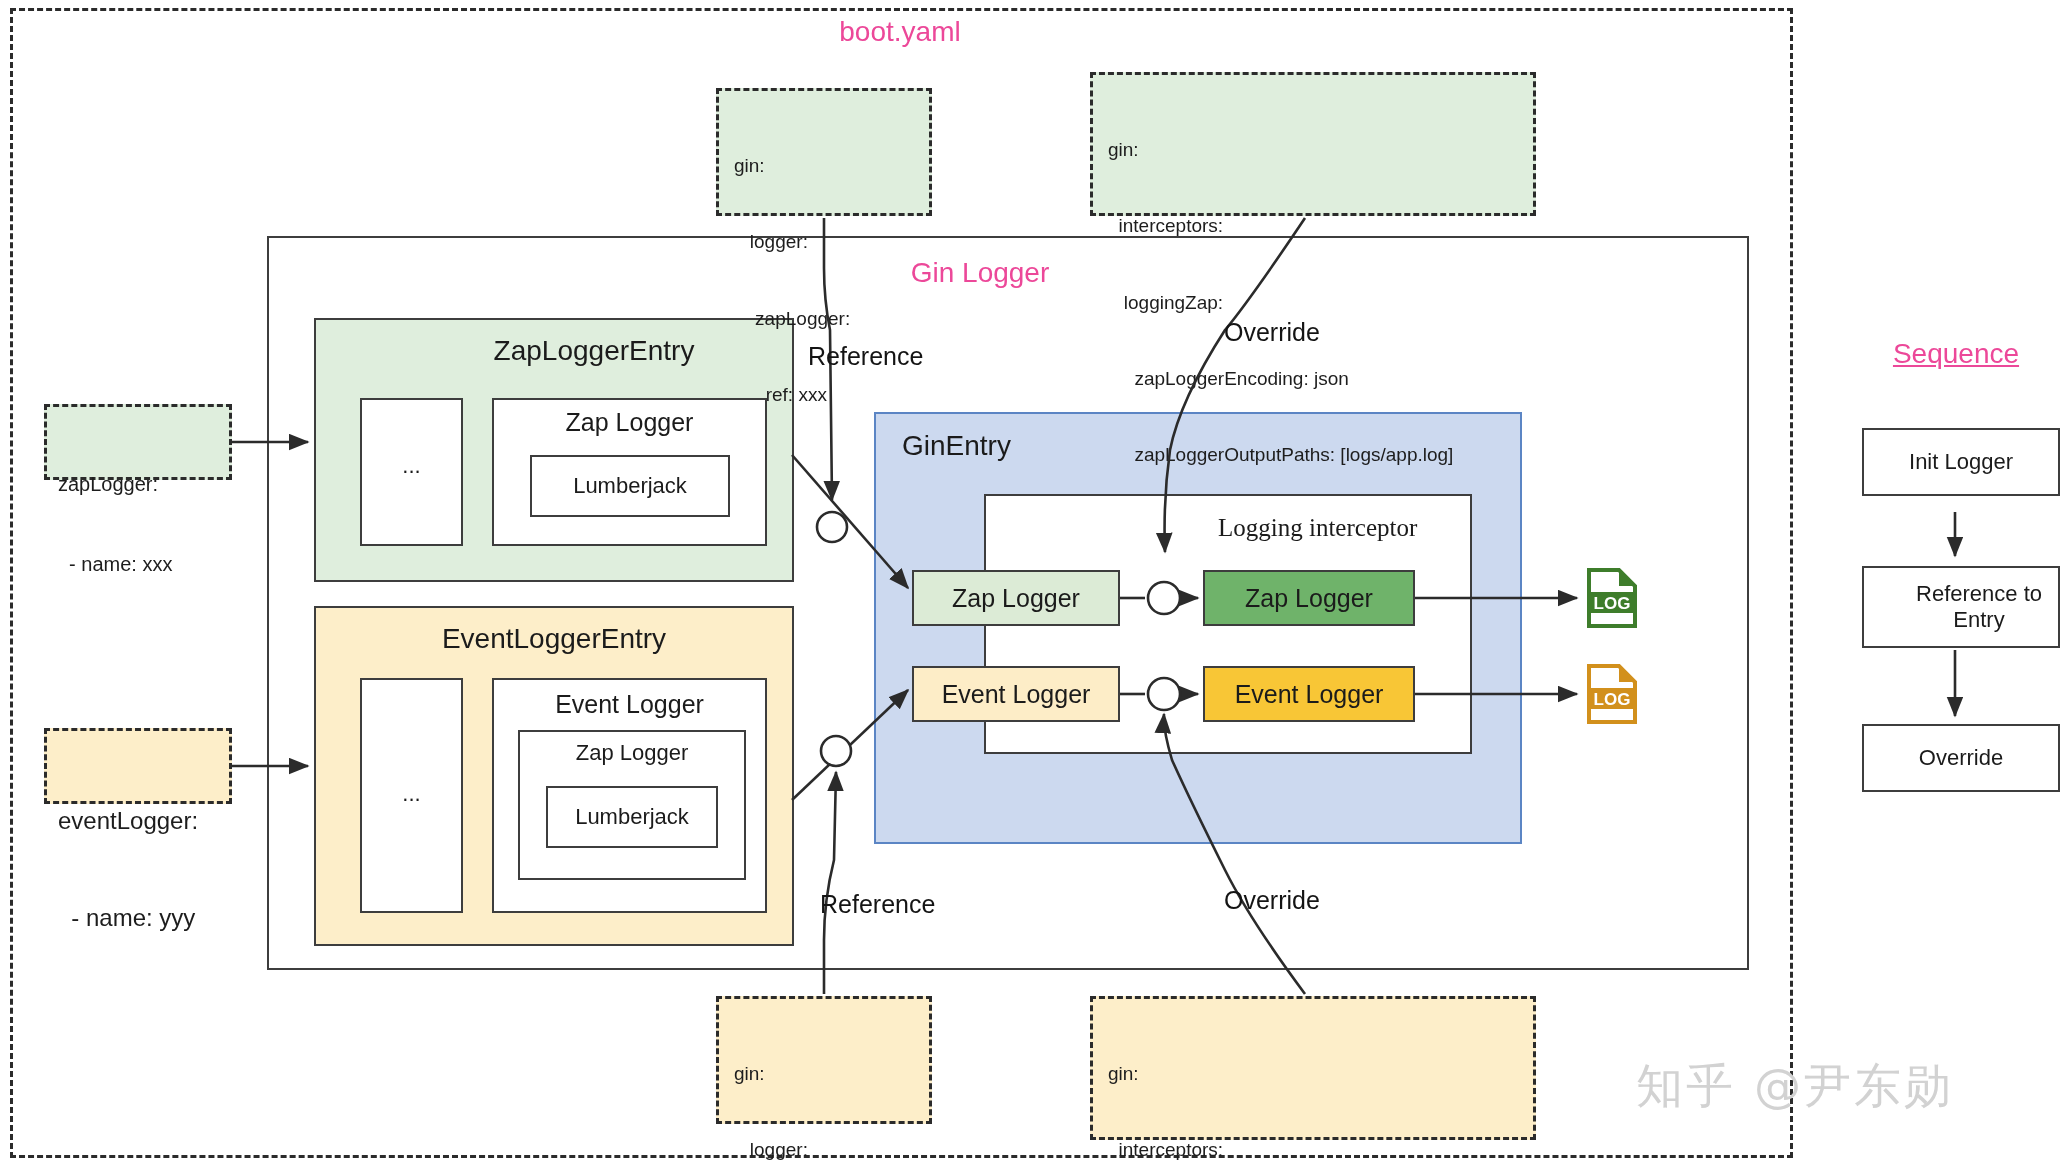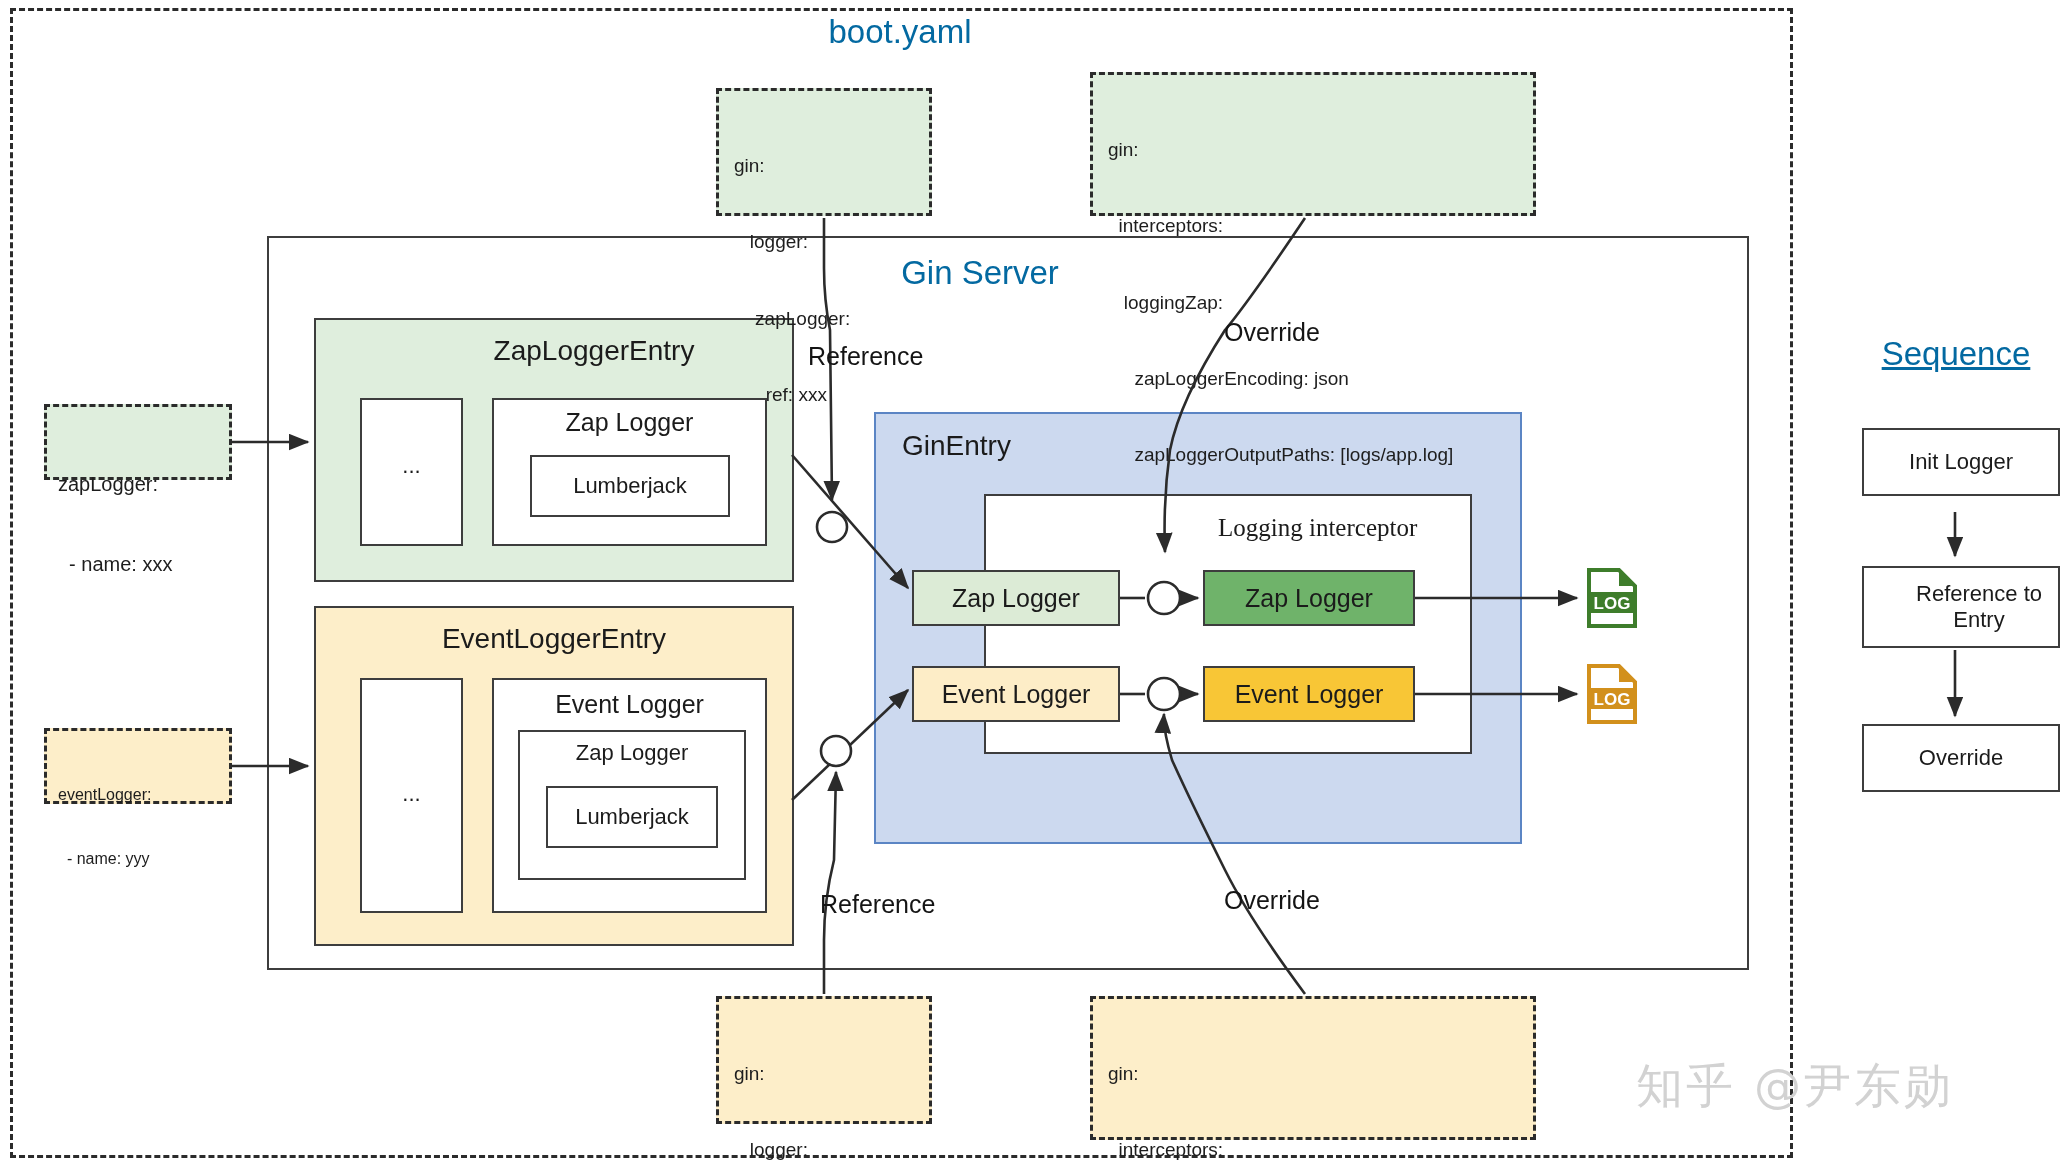--- a/index.html
+++ b/index.html
@@ -18,40 +18,40 @@
   .green-pale{background:#dcebd6;}
   .yellow-fill{background:#fdeec9;}
   .yellow-strong{background:#f8c636;}
   .yellow-pale{background:#fdedc7;}
   .blue-fill{background:#ccd9ef;}
 
   .center{display:flex;align-items:center;justify-content:center;text-align:center;}
   .codebox{padding:14px 16px 12px 18px;line-height:1.34;font-size:19px;color:#1d1d1d;}
   .codebox div{white-space:pre;}
 
-  .title-xl{font-size:33px;color:#0369a1;}
+  .title-xl{font-size:28px;color:#ec4899;}
   .title-lg{font-size:28px;color:#1b1b1b;}
   .title-md{font-size:25px;color:#1b1b1b;}
   .title-sm{font-size:22px;color:#1b1b1b;}
   .lbl{font-size:25px;color:#141414;}
 
   .watermark{position:absolute;color:#d2d2d2;font-size:47px;letter-spacing:3px;
              font-family:"DejaVu Sans",sans-serif;}
   .logicon{position:absolute;width:52px;height:60px;}
 </style>
 </head>
 <body>
 
 <div id="stage">
 
   <div class="box dashed-b" style="left:10px;top:8px;width:1783px;height:1150px;"></div>
   <div class="txt title-xl center" style="left:700px;top:10px;width:400px;height:44px;">boot.yaml</div>
 
   <div class="box solid-b" style="left:267px;top:236px;width:1482px;height:734px;"></div>
-  <div class="txt title-xl center" style="left:800px;top:250px;width:360px;height:46px;">Gin Server</div>
+  <div class="txt title-xl center" style="left:800px;top:250px;width:360px;height:46px;">Gin Logger</div>
 
   <div class="box solid-b green-fill" style="left:314px;top:318px;width:480px;height:264px;"></div>
   <div class="txt title-lg center" style="left:314px;top:332px;width:560px;height:38px;">ZapLoggerEntry</div>
   <div class="box solid-b" style="left:360px;top:398px;width:103px;height:148px;"></div>
   <div class="txt title-sm center" style="left:360px;top:452px;width:103px;height:28px;">...</div>
   <div class="box solid-b" style="left:492px;top:398px;width:275px;height:148px;"></div>
   <div class="txt title-md center" style="left:492px;top:406px;width:275px;height:32px;">Zap Logger</div>
   <div class="box solid-b" style="left:530px;top:455px;width:200px;height:62px;"></div>
   <div class="txt title-sm center" style="left:530px;top:455px;width:200px;height:62px;">Lumberjack</div>
 
@@ -84,21 +84,21 @@
   <div class="box solid-b yellow-strong" style="left:1203px;top:666px;width:212px;height:56px;"></div>
   <div class="txt title-md center" style="left:1203px;top:666px;width:212px;height:56px;">Event Logger</div>
 
   <div class="box green-fill" style="left:44px;top:404px;width:188px;height:76px;border:3px dashed #2b2b2b;"></div>
   <div class="txt codebox" style="left:44px;top:404px;width:188px;height:76px;font-size:20px;padding:13px 0 0 14px;">
     <div>zapLogger:</div>
     <div>  - name: xxx</div>
   </div>
 
   <div class="box yellow-fill" style="left:44px;top:728px;width:188px;height:76px;border:3px dashed #2b2b2b;"></div>
-  <div class="txt codebox" style="left:44px;top:728px;width:188px;height:76px;font-size:16px;padding:13px 0 0 14px;">
+  <div class="txt codebox" style="left:44px;top:728px;width:188px;height:76px;font-size:24px;padding:13px 0 0 14px;">
     <div>eventLogger:</div>
     <div>  - name: yyy</div>
   </div>
 
   <div class="box green-fill" style="left:716px;top:88px;width:216px;height:128px;border:3px dashed #2b2b2b;"></div>
   <div class="txt codebox" style="left:716px;top:88px;width:216px;height:128px;">
     <div>gin:</div>
     <div>   logger:</div>
     <div>    zapLogger:</div>
     <div>      ref: xxx</div>

